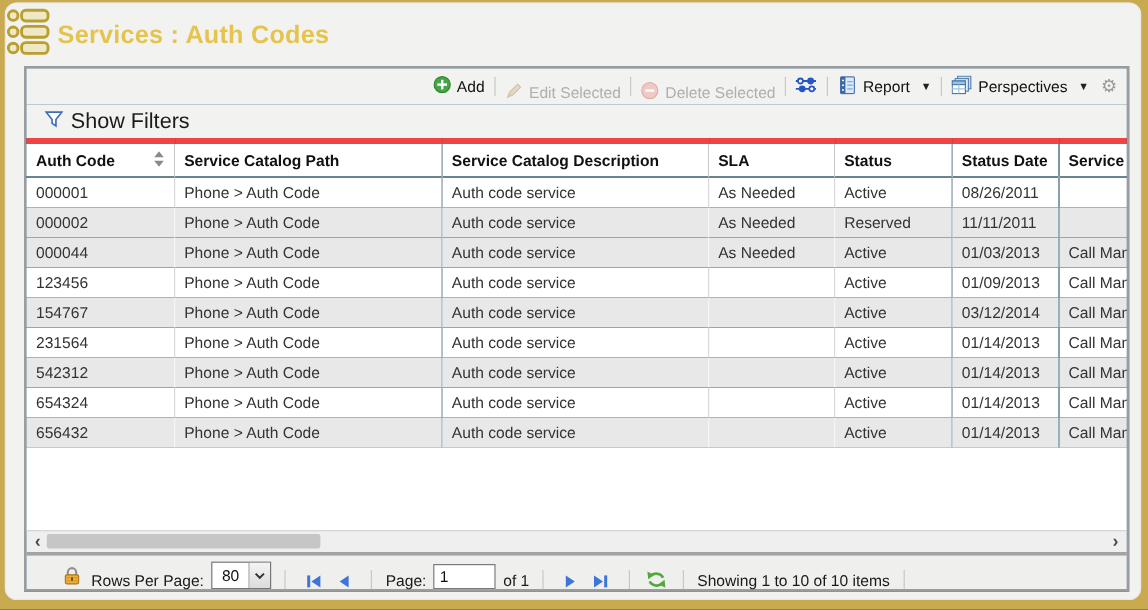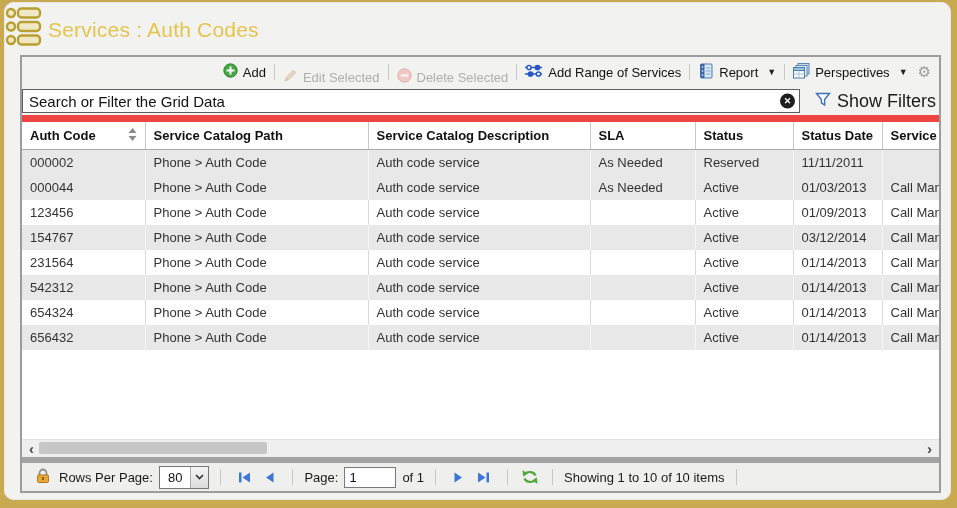--- a/index.html
+++ b/index.html
@@ -8,21 +8,21 @@
     background:#C9AA51;
     font-family:"Liberation Sans", sans-serif;
   }
   .window{
     position:absolute;left:4px;top:2px;width:947px;height:498px;
     background:#F2F2F1;border-radius:10px;
     box-shadow:inset 0 0 0 1px #E8E8E6;
   }
   .app-icon{position:absolute;left:1px;top:3px;}
   .page-title{
-    position:absolute;left:44px;top:16px;font-size:21px;font-weight:400;
+    position:absolute;left:44px;top:16px;font-size:21px;font-weight:700;
     color:#E5C44E;letter-spacing:.2px;
   }
   .grid-panel{
     position:absolute;left:16px;top:53px;width:921px;height:438px;
     background:#0c4a6e;border:2px solid #9C9C9C;box-sizing:border-box;
     display:flex;flex-direction:column;
   }
   
   .toolbar{
     height:30px;flex:none;background:#F2F2F1;
@@ -45,43 +45,43 @@
   .clear-btn{
     position:absolute;right:5px;top:50%;transform:translateY(-50%);
     width:15px;height:15px;border-radius:50%;background:#1E1E1E;color:#fff;
     font-size:9px;line-height:15px;text-align:center;font-weight:bold;
   }
   .show-filters{display:flex;align-items:center;gap:6px;margin-left:15px;font-size:18px;color:#1A1A1A;}
   
   table{border-collapse:collapse;table-layout:fixed;width:917px;flex:none;}
   th{
     height:27px;text-align:left;padding:0 0 0 8px;font-size:13px;color:#111;
-    background:#fff;border-right:1px solid #C8C8C8;border-top:7px solid #ef4444;
+    background:#fff;border-right:1px solid #C8C8C8;border-top:5px solid #ef4444;
     border-bottom:1px solid #A9A9A9;position:relative;white-space:nowrap;overflow:hidden;
   }
   th:last-child{border-right:none;}
   td{
     height:25px;padding:0 0 0 8px;font-size:13px;color:#333;
     border-right:1px solid #D9D9D9;white-space:nowrap;overflow:hidden;background:#fff;
   }
   td:last-child{border-right:none;}
   tr.alt td{background:#E8E8E8;border-right-color:#F6F6F6;}
   .sort{position:absolute;right:8px;top:50%;transform:translateY(-50%);}
   .filler{flex:1;background:#fff;}
   
   .hscroll{height:17px;flex:none;background:#EFEFEF;border-top:1px solid #E2E2E2;position:relative;}
   .hs-arrow{position:absolute;top:50%;transform:translateY(-55%);font-size:15px;font-weight:bold;color:#4A4A4A;}
   .hs-left{left:7px;}
   .hs-right{right:7px;}
   .hs-thumb{position:absolute;left:17px;top:2px;width:228px;height:12px;background:#C6C6C6;border-radius:2px;}
   
   .pager{
-    height:28px;flex:none;background:#EFEFEE;border-top:6px solid #a3a3a3;
-    display:flex;align-items:center;font-size:13px;color:#1A1A1A;
-    padding-left:13px;white-space:nowrap;
+    height:28px;flex:none;background:#EFEFEE;border-top:3px solid #a3a3a3;
+    display:flex;align-items:flex-end;font-size:13px;color:#1A1A1A;
+    padding-left:30px;white-space:nowrap;
   }
   .psep{width:1px;height:16px;background:#C8C8C8;margin:0 11px;}
   .pager .lbl{margin:0 6px 0 8px;}
   .combo{display:flex;height:21px;border:1px solid #767676;background:#fff;align-items:stretch;}
   .combo-text{padding:0 8px;display:flex;align-items:center;font-size:13px;color:#111;}
   .combo-arrow{
     width:17px;background:linear-gradient(#F4F4F4,#DCDCDC);border-left:1px solid #ABABAB;
     display:flex;align-items:center;justify-content:center;
   }
   .navbtn{display:flex;align-items:center;margin:0 6px;}
@@ -150,21 +150,20 @@
             <g stroke="#2857C4" stroke-width="1.5">
               <line x1="0" y1="3.5" x2="17" y2="3.5"></line>
               <line x1="0" y1="10" x2="17" y2="10"></line>
               <circle cx="4" cy="3.5" r="2.1" fill="#fff"></circle>
               <circle cx="12.5" cy="3.5" r="2.1" fill="#2857C4"></circle>
               <circle cx="5.5" cy="10" r="2.1" fill="#2857C4"></circle>
               <circle cx="13.5" cy="10" r="2.1" fill="#fff"></circle>
             </g>
           </svg>
         </span>
-        <span>Add Range of Services</span>
       </div>
       <span class="tsep"></span>
       <div class="tbtn">
         <span>
           <svg width="16" height="16" viewBox="0 0 16 16">
             <rect x="2.5" y="1" width="11.5" height="14" rx="1" fill="#DCE9F7" stroke="#4E79AC"></rect>
             <rect x="2.5" y="1" width="4" height="14" fill="#3A67A8"></rect>
             <circle cx="4.5" cy="4" r="0.8" fill="#fff"></circle>
               <circle cx="4.5" cy="8" r="0.8" fill="#fff"></circle>
               <circle cx="4.5" cy="12" r="0.8" fill="#fff"></circle>
@@ -188,24 +187,20 @@
             <line x1="6" y1="7.5" x2="6" y2="15" stroke="#9FC4E2"></line>
           </svg>
         </span>
         <span>Perspectives</span>
         <span class="caret">▼</span>
       </div>
       <span class="gear">⚙</span>
     </div>
 
     <div class="search-row">
-      <span class="search-wrap">
-        <input class="search-input" type="text" value="Search or Filter the Grid Data" style="">
-        <span class="clear-btn">✕</span>
-      </span>
       <div class="show-filters">
         <span>
           <svg width="16" height="15" viewBox="0 0 16 15">
             <path d="M1.5 1.5 H14.5 L9.6 7.6 V13 L6.4 10.8 V7.6 Z" fill="#fff" stroke="#3E6FB8" stroke-width="1.4"></path>
           </svg>
         </span>
         <span>Show Filters</span>
       </div>
     </div>
 
@@ -232,20 +227,29 @@
           </th>
           <th><span>Service Catalog Path</span></th>
           <th><span>Service Catalog Description</span></th>
           <th><span>SLA</span></th>
           <th><span>Status</span></th>
           <th><span>Status Date</span></th>
           <th><span>Service H</span></th>
         </tr>
       </thead>
       <tbody>
+          <tr>
+            <td>000001</td>
+            <td>Phone &gt; Auth Code</td>
+            <td>Auth code service</td>
+            <td>As Needed</td>
+            <td>Active</td>
+            <td>08/26/2011</td>
+            <td></td>
+          </tr>
           <tr class="alt">
             <td>000002</td>
             <td>Phone &gt; Auth Code</td>
             <td>Auth code service</td>
             <td>As Needed</td>
             <td>Reserved</td>
             <td>11/11/2011</td>
             <td></td>
           </tr>
           <tr class="alt">

